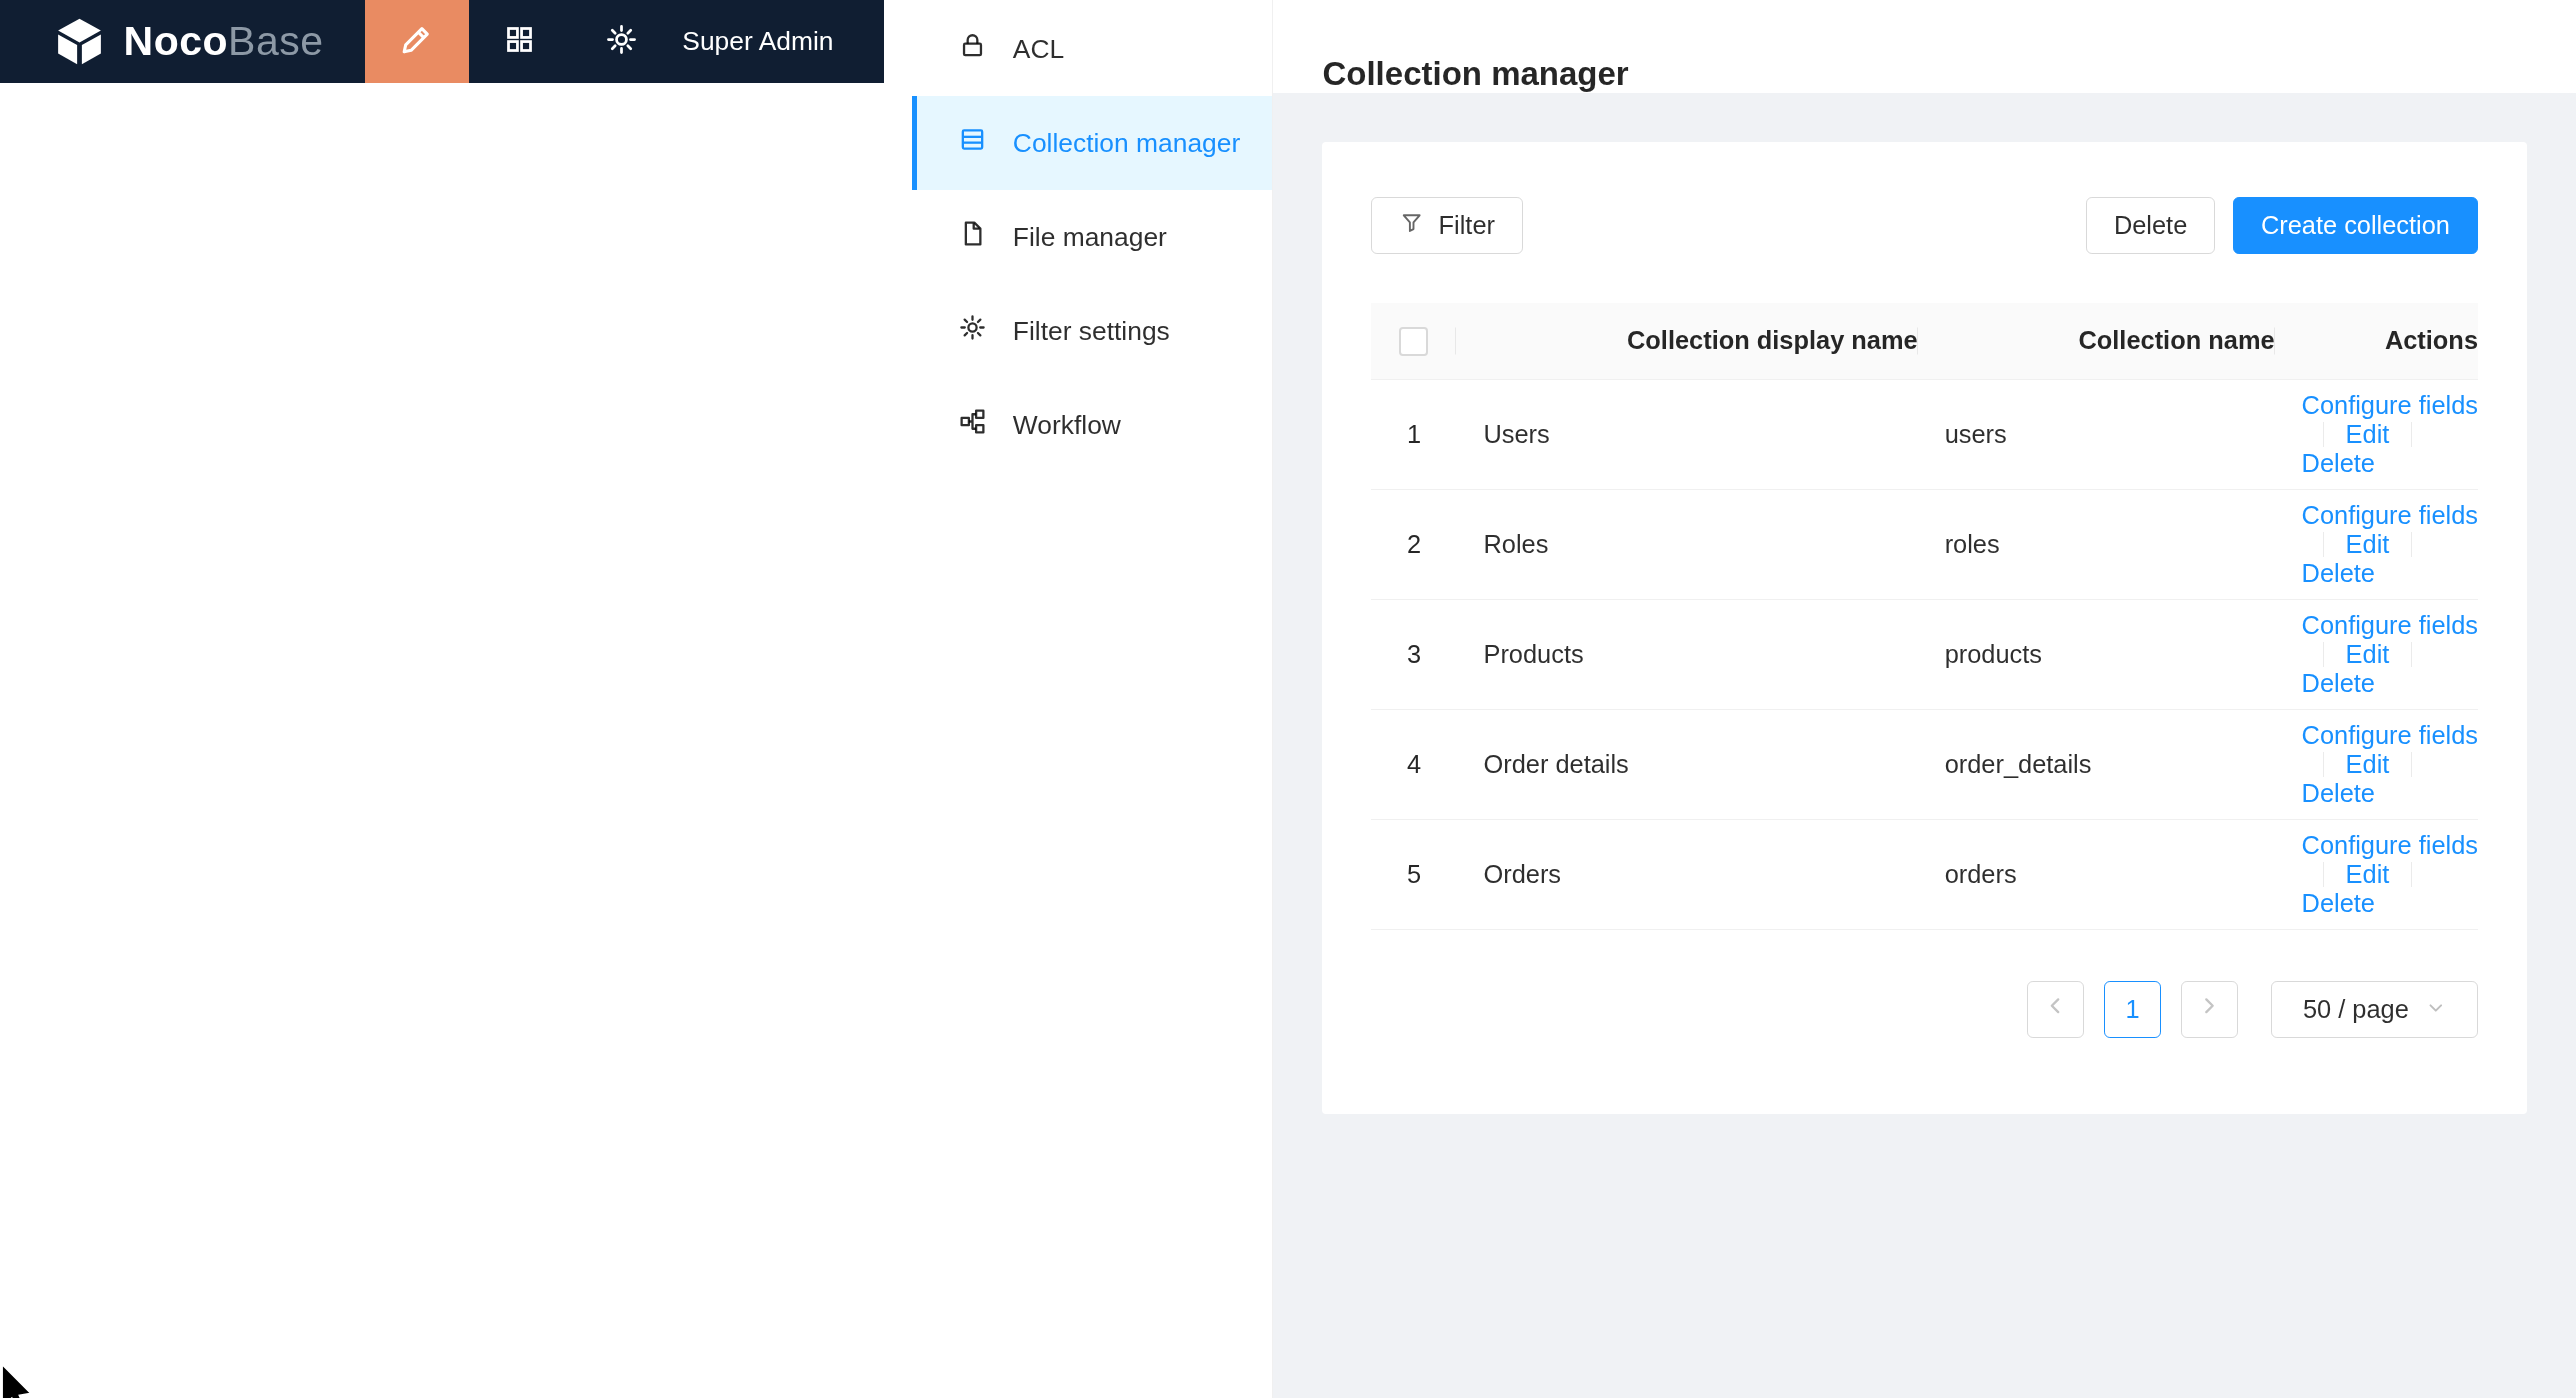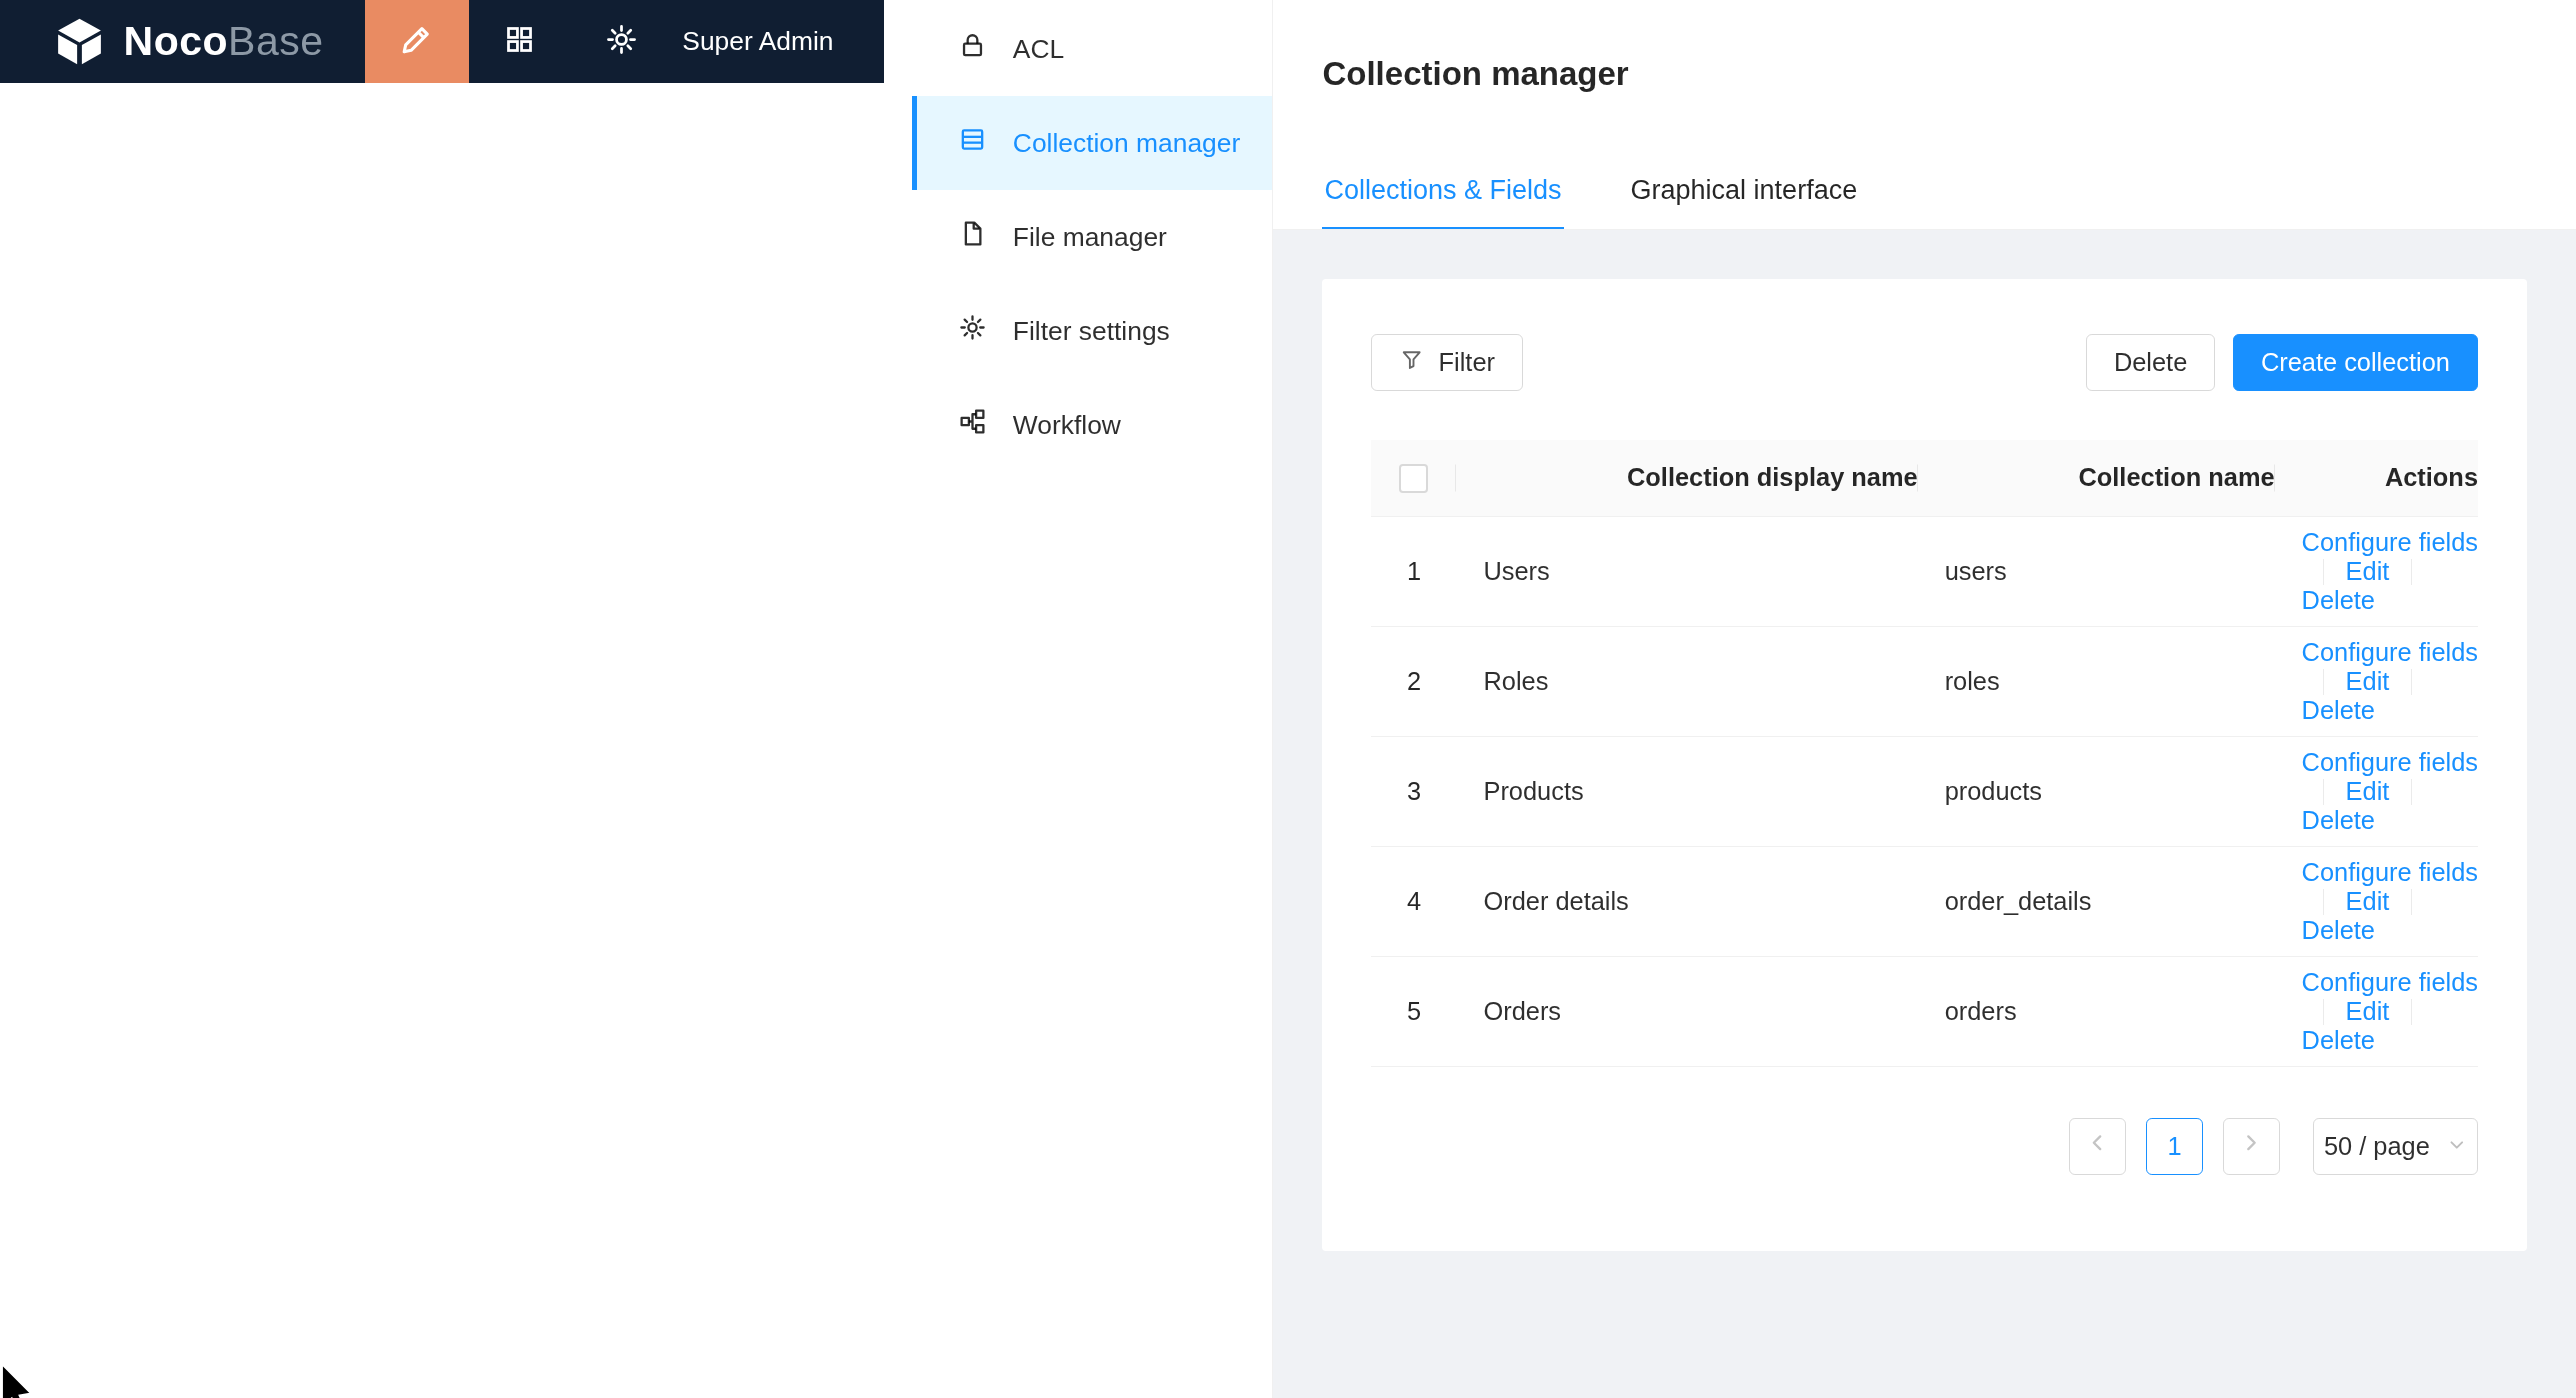--- a/index.html
+++ b/index.html
@@ -66,21 +66,21 @@
   .actions a { color:var(--primary,#1890ff); text-decoration:none; cursor:pointer; white-space:nowrap; }
   .act-sep { display:inline-block; width:1px; height:25.4px; background:#ebebeb; margin:0 21.5px; vertical-align:-4.9px; }
 
   
   .pager { display:flex; justify-content:flex-end; align-items:center; gap:19.6px; margin-top:51px; }
   .page-btn { width:57px; height:57px; border:1px solid #d9d9d9; border-radius:5.9px; display:flex; align-items:center;
       justify-content:center; background:#fff; color:#c4c4c4; font-size:25.4px; cursor:pointer; }
   .page-btn svg { width:23.5px; height:23.5px; }
   .page-btn.current { border-color:var(--primary,#1890ff); color:var(--primary,#1890ff); }
   .size-select { height:57px; border:1px solid #d9d9d9; border-radius:5.9px; background:#fff; display:flex; align-items:center;
-      gap:17.6px; padding:0 10px; font-size:25.4px; color:rgba(0,0,0,.82); cursor:pointer; margin-left:13.7px; white-space:nowrap; }
+      gap:17.6px; padding:0 31px; font-size:25.4px; color:rgba(0,0,0,.82); cursor:pointer; margin-left:13.7px; white-space:nowrap; }
   .size-select svg { width:19.6px; height:19.6px; color:#bfbfbf; }
 
   .cursor-artifact { position:absolute; left:0; bottom:-19.6px; width:43px; height:55px; }
 </style>
 </head>
 <body>
 
 <div class="app">
 
   <div class="header">
@@ -168,24 +168,20 @@
             </svg></span>
     <span class="side-label">Workflow</span>
   </div>
       </div>
 
     <div class="main">
       <div class="page-head">
         <h1 class="page-title">Collection manager</h1>
       </div>
 
-      <div class="tabs">
-          <div class="tab active"><span class="tab-label">Collections &amp; Fields</span></div>
-          <div class="tab"><span class="tab-label">Graphical interface</span></div>
-        </div>
 
       <div class="content">
         <div class="card">
 
           <div class="toolbar">
             <button class="btn">
               <span>
                 <svg viewBox="0 0 24 24" fill="none" stroke="currentColor" stroke-width="1.8" stroke-linejoin="round">
                     <path d="M4.5 5h15l-5.8 6.8V18l-3.4 1.8v-8z"></path>
                   </svg>

